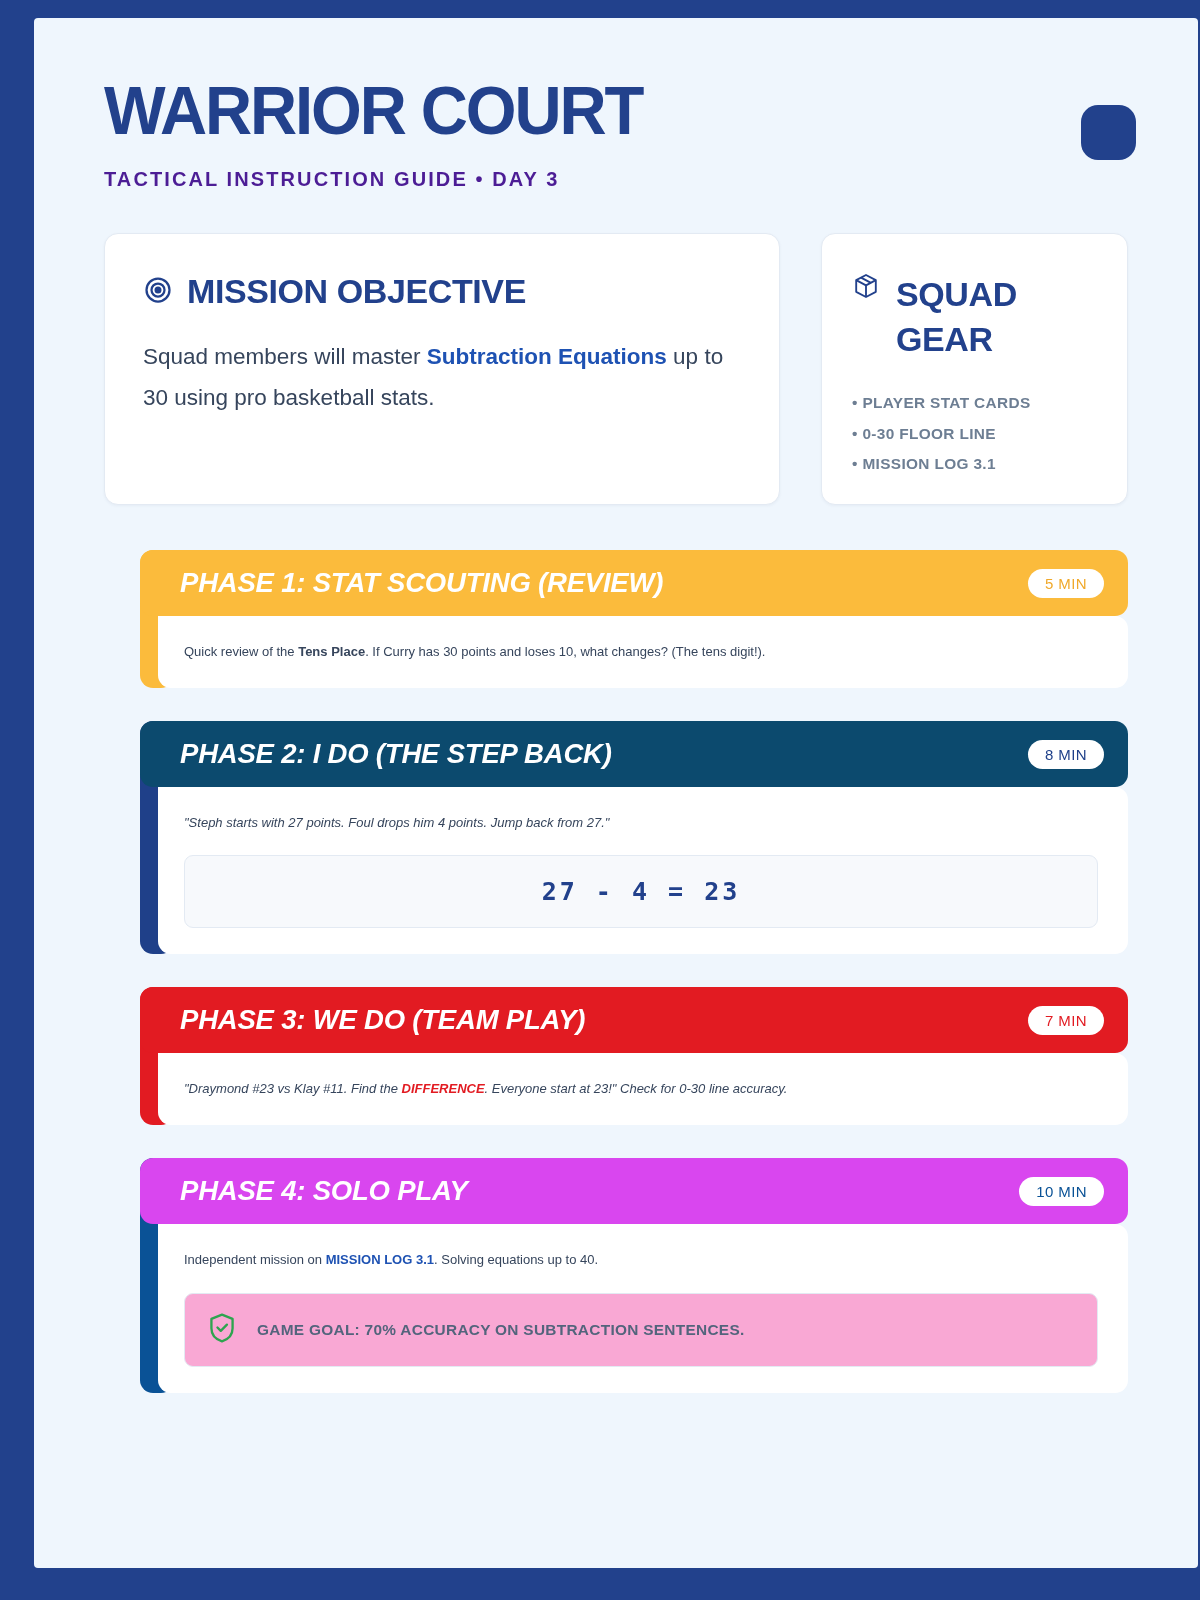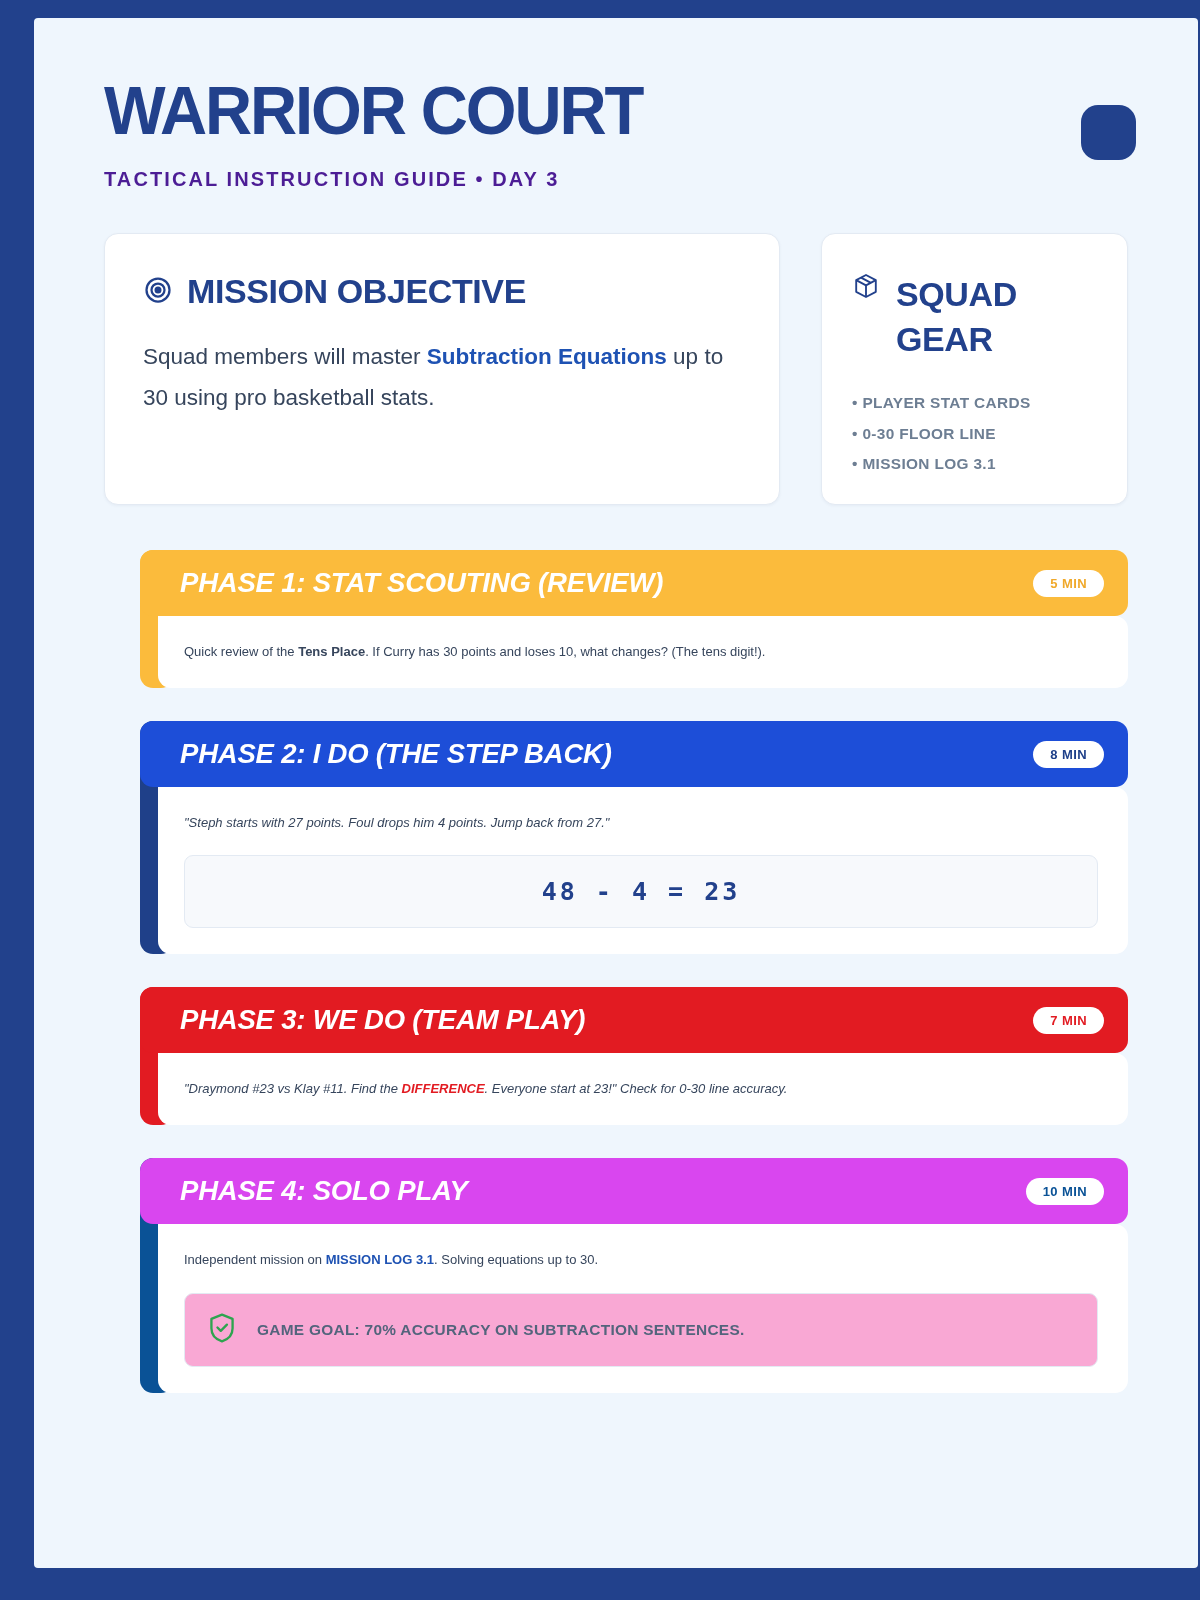--- a/index.html
+++ b/index.html
@@ -137,22 +137,22 @@
     font-weight: 800;
     font-style: italic;
     color: #FFFFFF;
     letter-spacing: -0.2px;
     text-transform: uppercase;
   }
   .phase-time {
     background: #FFFFFF;
     border-radius: 40px;
     padding: 6px 17px;
-    font-size: 13px;
-    font-weight: 700;
+    font-size: 15px;
+    font-weight: 400;
     letter-spacing: 0.4px;
   }
   .phase-body {
     position: relative;
     margin-left: 18px;
     background: #FFFFFF;
     border-radius: 0 13px 13px 13px;
     padding: 26px 30px 26px 26px;
   }
 
@@ -257,28 +257,28 @@
         <span class="phase-title">PHASE 1: STAT SCOUTING (REVIEW)</span>
         <span class="phase-time" style="color:#F0A92B">5 MIN</span>
       </div>
       <div class="phase-body">
         <div class="body-text"><span>Quick review of the </span><b>Tens Place</b><span>. If Curry has 30 points and loses 10, what changes? (The tens digit!).</span></div>
       </div>
     </div>
 
     <div class="phase">
       <div class="stripe" style="background:#1F4089"></div>
-      <div class="phase-head" style="background:#1d4ed8">
+      <div class="phase-head" style="background:#0c4a6e">
         <span class="phase-title">PHASE 2: I DO (THE STEP BACK)</span>
         <span class="phase-time" style="color:#1F4089">8 MIN</span>
       </div>
       <div class="phase-body">
         <div class="body-text italic">"Steph starts with 27 points. Foul drops him 4 points. Jump back from 27."</div>
         <div class="equation-box">
-          <span class="equation">48 - 4 = 23</span>
+          <span class="equation">27 - 4 = 23</span>
         </div>
       </div>
     </div>
 
     <div class="phase">
       <div class="stripe" style="background:#E21B22"></div>
       <div class="phase-head" style="background:#E21B22">
         <span class="phase-title">PHASE 3: WE DO (TEAM PLAY)</span>
         <span class="phase-time" style="color:#E21B22">7 MIN</span>
       </div>
@@ -287,21 +287,21 @@
       </div>
     </div>
 
     <div class="phase">
       <div class="stripe" style="background:#0A5296"></div>
       <div class="phase-head" style="background:#d946ef">
         <span class="phase-title">PHASE 4: SOLO PLAY</span>
         <span class="phase-time" style="color:#0A5296">10 MIN</span>
       </div>
       <div class="phase-body">
-        <div class="body-text"><span>Independent mission on </span><span class="hl-blue">MISSION LOG 3.1</span><span>. Solving equations up to 30.</span></div>
+        <div class="body-text"><span>Independent mission on </span><span class="hl-blue">MISSION LOG 3.1</span><span>. Solving equations up to 40.</span></div>
         <div class="goal-box">
           <span>
             <svg width="30" height="32" viewBox="0 0 24 26" fill="none" stroke="#2EA44F" stroke-width="1.9" stroke-linecap="round" stroke-linejoin="round">
               <path d="M12 2.2 20.6 5.6v7.6c0 5.4-3.7 9.1-8.6 10.6-4.9-1.5-8.6-5.2-8.6-10.6V5.6z"></path>
               <path d="M8.3 12.6 11 15.3l5-5"></path>
             </svg>
           </span>
           <span class="goal-text">GAME GOAL: 70% ACCURACY ON SUBTRACTION SENTENCES.</span>
         </div>
       </div>

